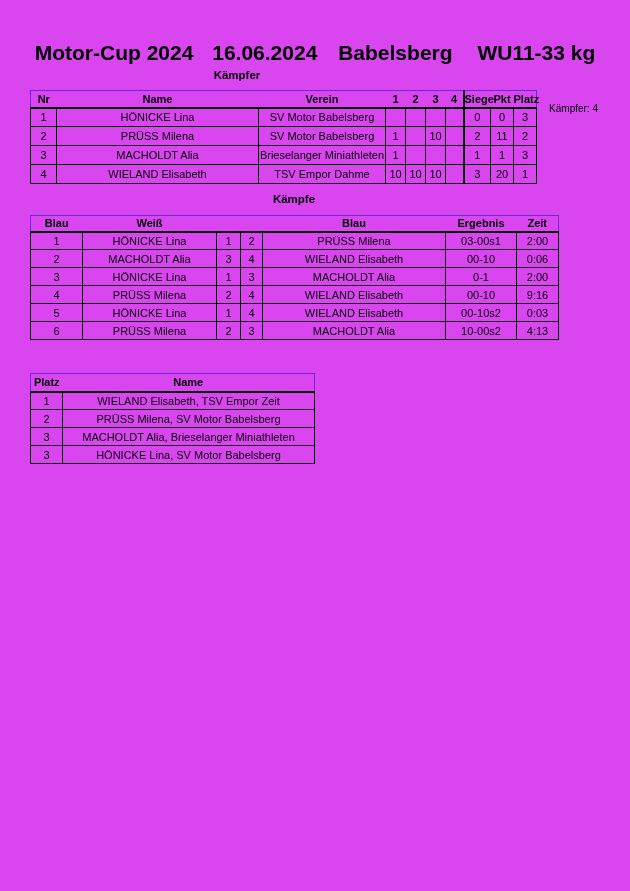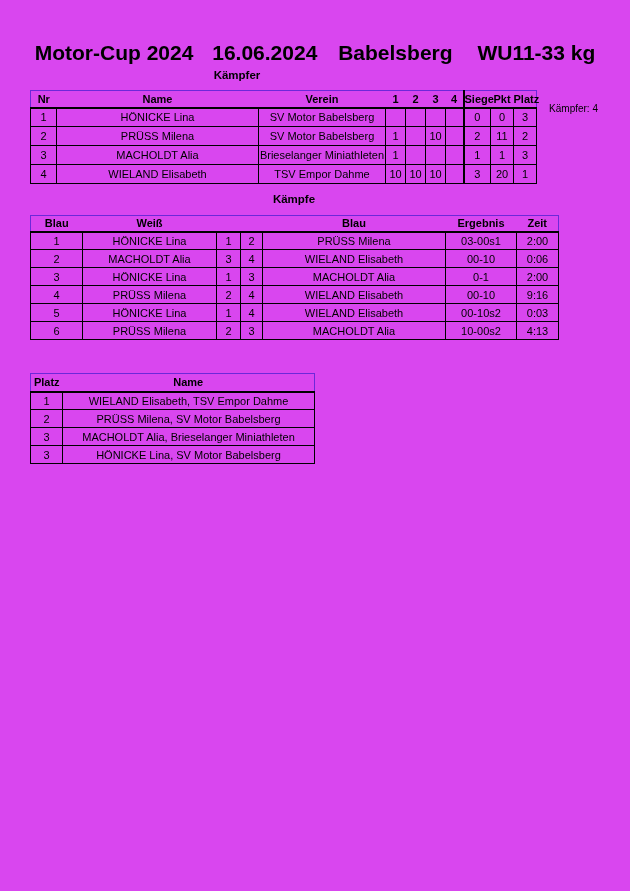--- a/index.html
+++ b/index.html
@@ -243,21 +243,21 @@
       <col style="width:32px">
         <col style="width:252px">
     </colgroup>
     <tbody>
         <tr class="hdr">
       <th class="al">Platz</th>
       <th>Name</th>
     </tr>
     <tr class="row">
       <td>1</td>
-      <td class="al">WIELAND Elisabeth, TSV Empor Dahme</td>
+      <td class="al">WIELAND Elisabeth, TSV Empor Zeit</td>
     </tr>
     <tr class="row">
       <td>2</td>
       <td class="al">PRÜSS Milena, SV Motor Babelsberg</td>
     </tr>
     <tr class="row">
       <td>3</td>
       <td class="al">MACHOLDT Alia, Brieselanger Miniathleten</td>
     </tr>
     <tr class="row">

